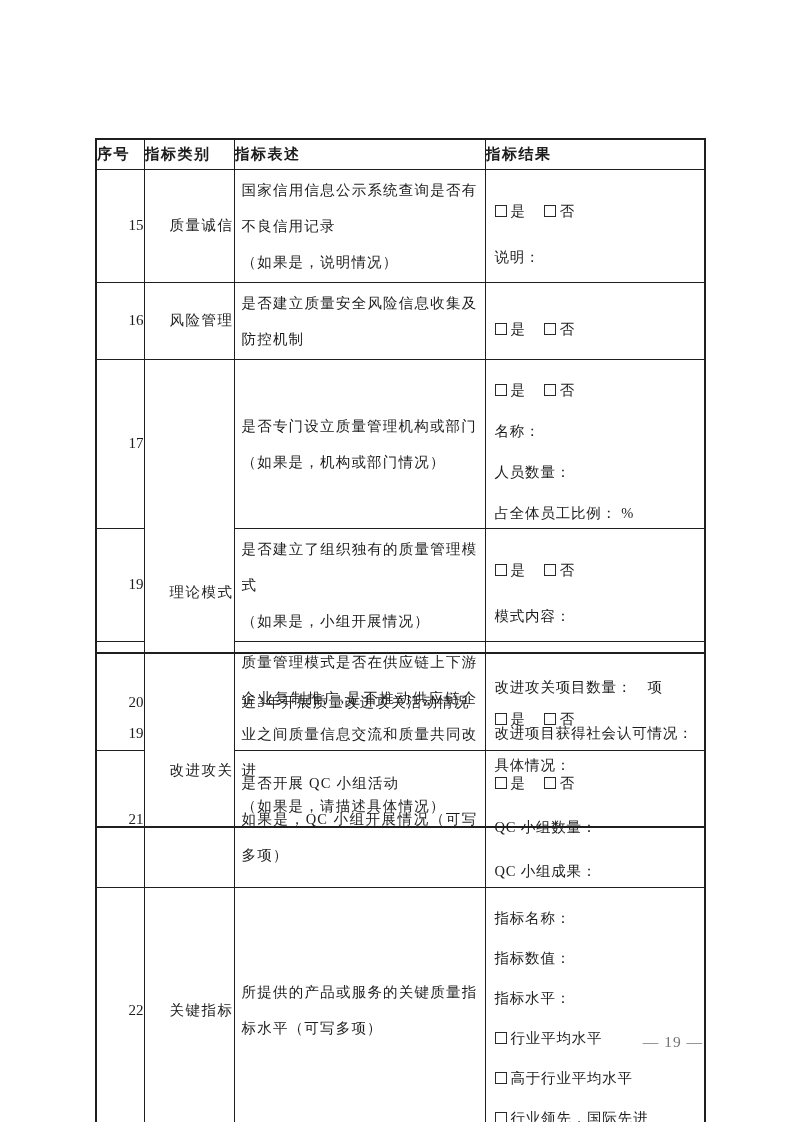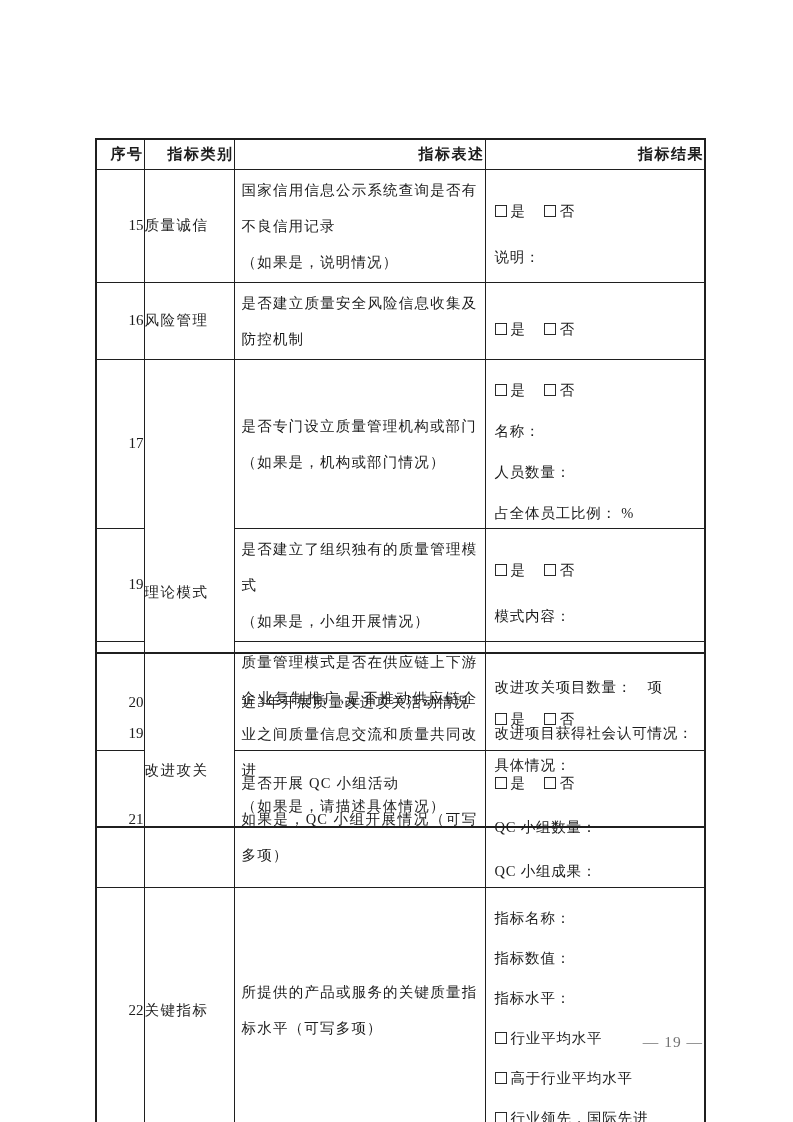--- a/index.html
+++ b/index.html
@@ -35,28 +35,28 @@
   tr.r17 { height: 98px; }
   tr.r18 { height: 92px; }
   tr.r19 { height: 145px; }
   tr.r20 { height: 90px; }
   tr.r21 { height: 122px; }
   tr.r22 { height: 151px; }
 
   th.hcell {
     font-size: 15px; font-weight: bold;
     letter-spacing: 1.5px;
-    text-align: right; vertical-align: middle;
+    text-align: left; vertical-align: middle;
   }
   td.no {
     text-align: right; vertical-align: middle;
     font-size: 15px;
   }
   td.cat {
-    text-align: left; vertical-align: middle;
+    text-align: right; vertical-align: middle;
     font-size: 14.5px; letter-spacing: 1.5px;
   }
   td.desc {
     vertical-align: middle;
     padding: 2px 7px;
     font-size: 14.5px; letter-spacing: 1.2px;
     text-align: justify; text-justify: inter-character;
   }
   td.desc p { margin: 0; line-height: 36px; }
   td.result {

